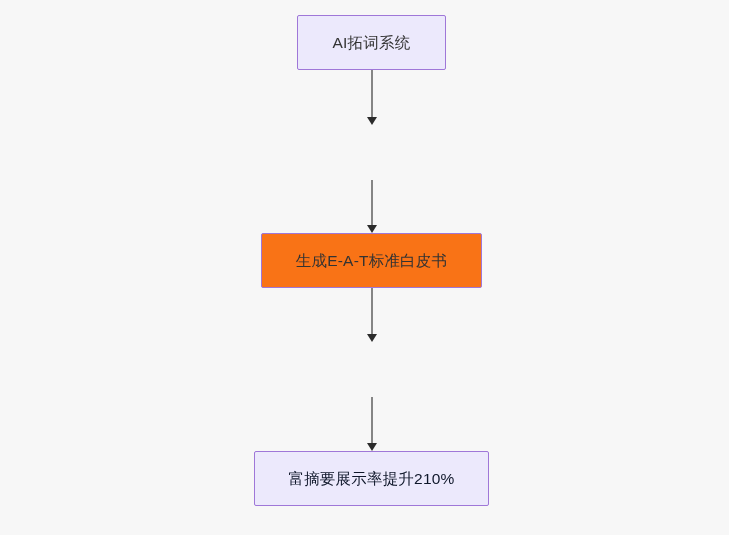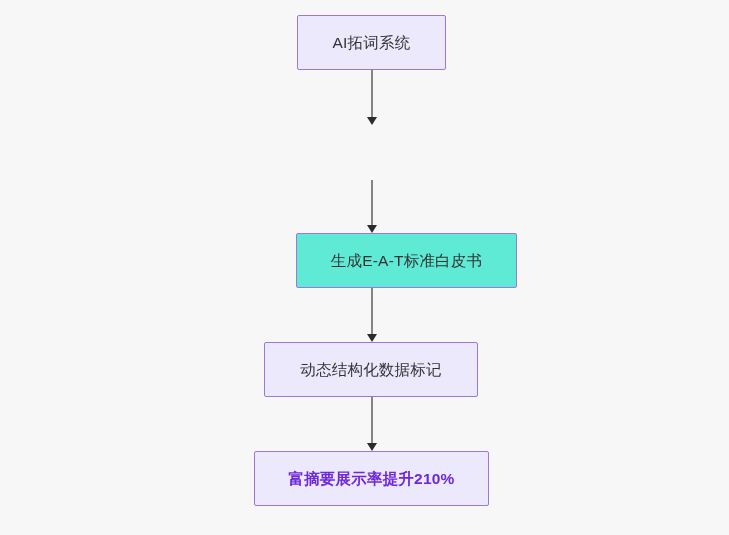--- a/index.html
+++ b/index.html
@@ -74,23 +74,20 @@
     <div class="edge-arrow" style="top: 46px; border-top-color: rgb(43, 43, 43);"></div>
   </div>
   <div class="edge" style="left: 371px; top: 397px; width: 2px; height: 54px;">
     <div class="edge-line" style="height: 47px; background: rgb(133, 133, 133);"></div>
     <div class="edge-arrow" style="top: 46px; border-top-color: rgb(43, 43, 43);"></div>
   </div>
 
   <div class="node" style="left: 297px; top: 15px; width: 149px; height: 55px; background: rgb(236, 233, 252); border-color: rgb(159, 119, 216);">
     <span class="node-label" style="color: rgb(51, 51, 51);">AI拓词系统</span>
   </div>
-  <div class="node" style="left: 261px; top: 233px; width: 221px; height: 55px; background: #5eead4; border-color: rgb(159, 119, 216); margin-left: 35px;">
+  <div class="node" style="left: 261px; top: 233px; width: 221px; height: 55px; background: #f97316; border-color: rgb(159, 119, 216);">
     <span class="node-label" style="color: rgb(51, 51, 51);">生成E-A-T标准白皮书</span>
   </div>
-  <div class="node" style="left: 264px; top: 342px; width: 214px; height: 55px; background: rgb(236, 233, 252); border-color: rgb(159, 119, 216);">
-    <span class="node-label" style="color: rgb(51, 51, 51);">动态结构化数据标记</span>
-  </div>
   <div class="node" style="left: 254px; top: 451px; width: 235px; height: 55px; background: rgb(236, 233, 252); border-color: rgb(159, 119, 216);">
-    <span class="node-label" style="color: #6d28d9; font-weight: bold;">富摘要展示率提升210%</span>
+    <span class="node-label" style="color: #0f172a;">富摘要展示率提升210%</span>
   </div>
 
 </div>
 
 </body></html>

